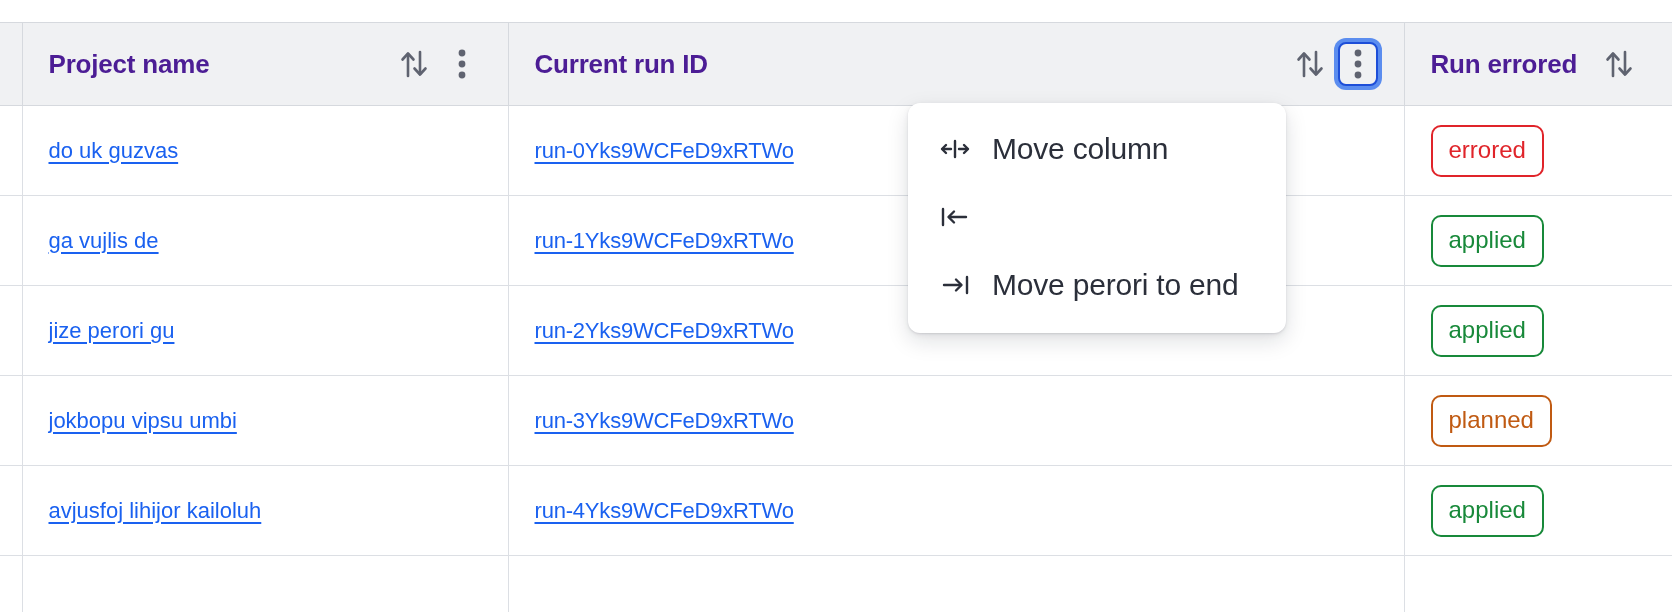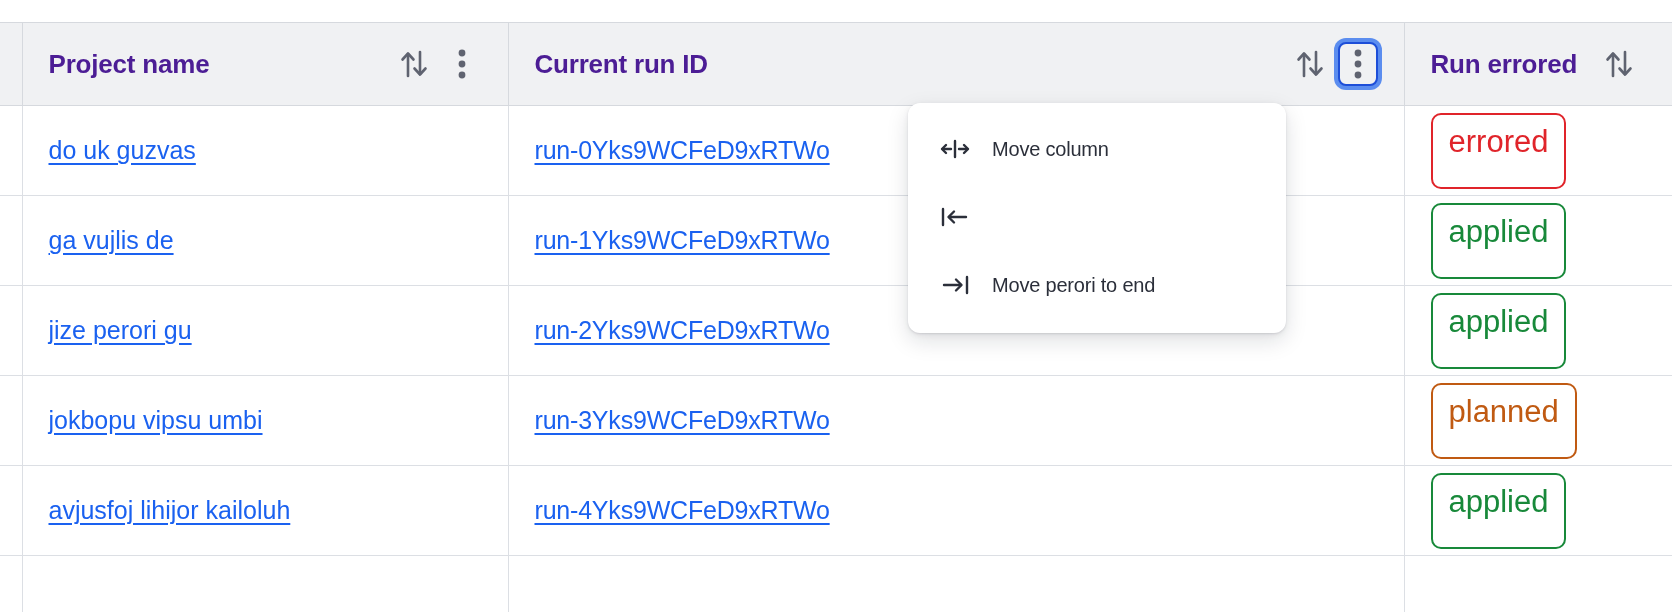--- a/index.html
+++ b/index.html
@@ -89,34 +89,34 @@
     background: #ffffff;
     border-bottom: 1px solid #dcdfe4;
     border-right: 1px solid #dcdfe4;
     padding: 0 26px;
     vertical-align: middle;
   }
   tbody td.gutter { padding: 0; }
   tbody td.last { border-right: none; }
 
   a.cell-link {
-    font-size: 25px;
+    font-size: 22px;
     color: #1a61f0;
     text-decoration: underline;
     text-underline-offset: 4px;
     white-space: nowrap;
     cursor: pointer;
   }
   a.cell-link.runid { letter-spacing: -0.2px; }
 
   .badge {
     display: inline-block;
-    font-size: 31px;
+    font-size: 24px;
     line-height: 1;
-    padding: 11px 16px 30px;
+    padding: 11px 16px 13px;
     border: 2px solid currentColor;
     border-radius: 10px;
   }
   .badge.errored { color: #e0242a; }
   .badge.applied { color: #18893a; }
   .badge.planned { color: #c05a12; }
 
   
   .menu {
     position: absolute;
@@ -139,21 +139,21 @@
     padding: 0 30px 0 32px;
     cursor: pointer;
     white-space: nowrap;
   }
   .menu-icon {
     flex: 0 0 auto;
     width: 30px; height: 30px;
     display: flex; align-items: center; justify-content: center;
   }
   .menu-label {
-    font-size: 20px;
+    font-size: 30px;
     color: #2b2f3a;
     letter-spacing: -0.2px;
   }
 
   svg { display: block; }
 </style>
 </head>
 <body>
 
 <div id="root">

